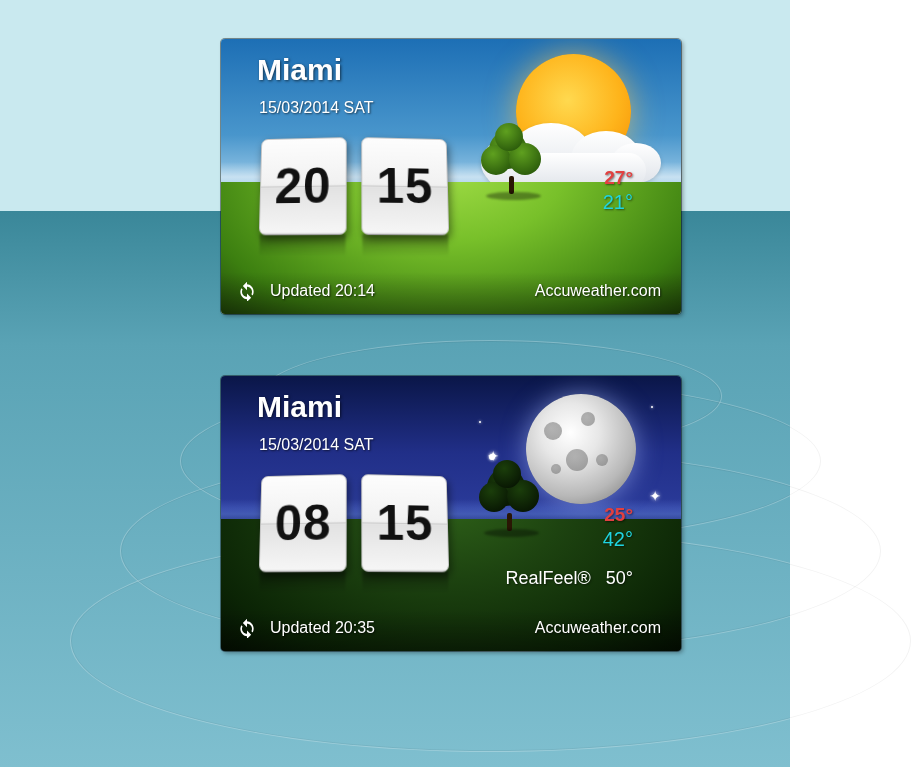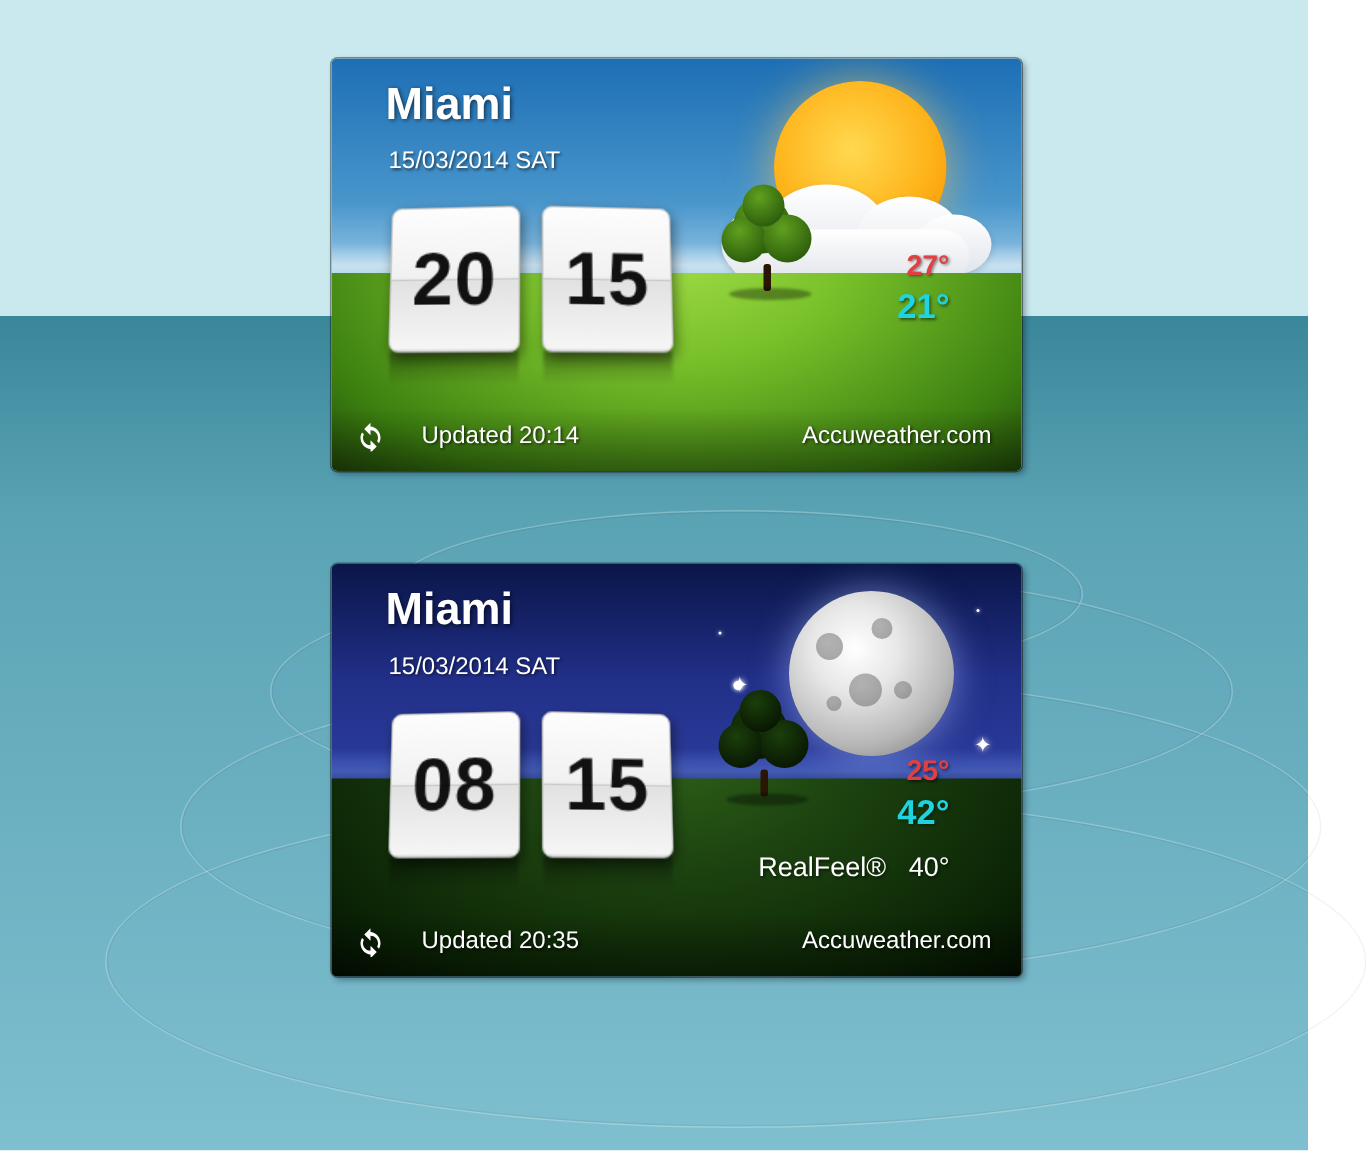--- a/index.html
+++ b/index.html
@@ -5,21 +5,21 @@
   html, body {
     margin: 0;
     padding: 0;
     width: 914px;
     height: 767px;
     overflow: hidden;
     font-family: Arial, Helvetica, sans-serif;
   }
   .backdrop {
     position: relative;
-    width: 872px;
+    width: 790px;
     height: 767px;
     background: linear-gradient(to bottom, #c9e9ef 0%, #c9e9ef 27.5%, #3a8799 27.5%, #5aa3b5 45%, #7fbfcf 100%);
   }
   .ripple {
     position: absolute;
     border: 1px solid rgba(255,255,255,0.25);
     border-radius: 50%;
     box-shadow: 0 0 0 1px rgba(0,0,0,0.05) inset;
     pointer-events: none;
   }
@@ -128,35 +128,35 @@
   .flip-shadow { position:absolute; left:0; right:0; bottom:-22px; height:22px;
     background:linear-gradient(to bottom, rgba(0,0,0,0.35), rgba(0,0,0,0)); filter:blur(1px);
   }
 
   
   .temp-main {
     position:absolute; right:130px; top:112px; font-size:56px; font-weight:600;
     text-shadow:1px 2px 4px rgba(0,0,0,0.55);
   }
   .temp-hi { position:absolute; right:48px; top:128px; font-size:19px; font-weight:bold; color:#e24040; text-shadow:1px 1px 2px rgba(0,0,0,0.5);}
-  .temp-lo { position:absolute; right:48px; top:152px; font-size:23px; font-weight:bold; color:#1fd4e0; text-shadow:1px 1px 2px rgba(0,0,0,0.5);}
+  .temp-lo { position:absolute; right:48px; top:152px; font-size:20px; font-weight:normal; color:#1fd4e0; text-shadow:1px 1px 2px rgba(0,0,0,0.5);}
   .realfeel {
     position:absolute; right:48px; top:192px; font-size:18px; text-shadow:1px 1px 2px rgba(0,0,0,0.55);
     text-align:right; width:200px;
   }
 
   
   .footer {
     position:absolute; left:0; right:0; bottom:0; height:38px;
     background:linear-gradient(to bottom, rgba(0,0,0,0) , rgba(0,0,0,0.35));
     display:flex; align-items:center; justify-content:space-between;
     padding:0 20px 4px 16px;
     font-size:16px; text-shadow:1px 1px 2px rgba(0,0,0,0.7);
   }
-  .refresh-group { display:flex; align-items:center; gap:24px; }
+  .refresh-group { display:flex; align-items:center; gap:13px; }
   .refresh-icon { width:20px; height:20px; display:block; }
 </style>
 </head>
 <body>
 
 <div class="backdrop">
 
   <div class="ripple" style="left:180px; top:380px; width:640px; height:160px;"></div>
   <div class="ripple" style="left:120px; top:450px; width:760px; height:200px;"></div>
   <div class="ripple" style="left:70px; top:530px; width:840px; height:220px;"></div>
@@ -260,21 +260,21 @@
         <span>15</span>
         <div class="flip-shadow"></div>
       </div>
     </div>
 
     <div class="temp-hi">25°</div>
     <div class="temp-lo">42°</div>
     <div class="realfeel">
       <span>RealFeel®</span>
       &nbsp;
-      <span>40°</span>
+      <span>50°</span>
     </div>
 
     <div class="footer">
       <div class="refresh-group">
         <svg class="refresh-icon" viewBox="0 0 24 24">
           <path fill="#fff" d="M12 4V1L7 6l5 5V7c3.3 0 6 2.7 6 6 0 1-.2 2-.7 2.8l1.5 1.5C19.5 16 20 14.6 20 13c0-5-4-9-8-9z"></path>
           <path fill="#fff" d="M12 19c-3.3 0-6-2.7-6-6 0-1 .2-2 .7-2.8L5.2 8.7C4.5 10 4 11.4 4 13c0 5 4 9 8 9v3l5-5-5-5v4z"></path>
         </svg>
         <span>
           <span>Updated</span>

